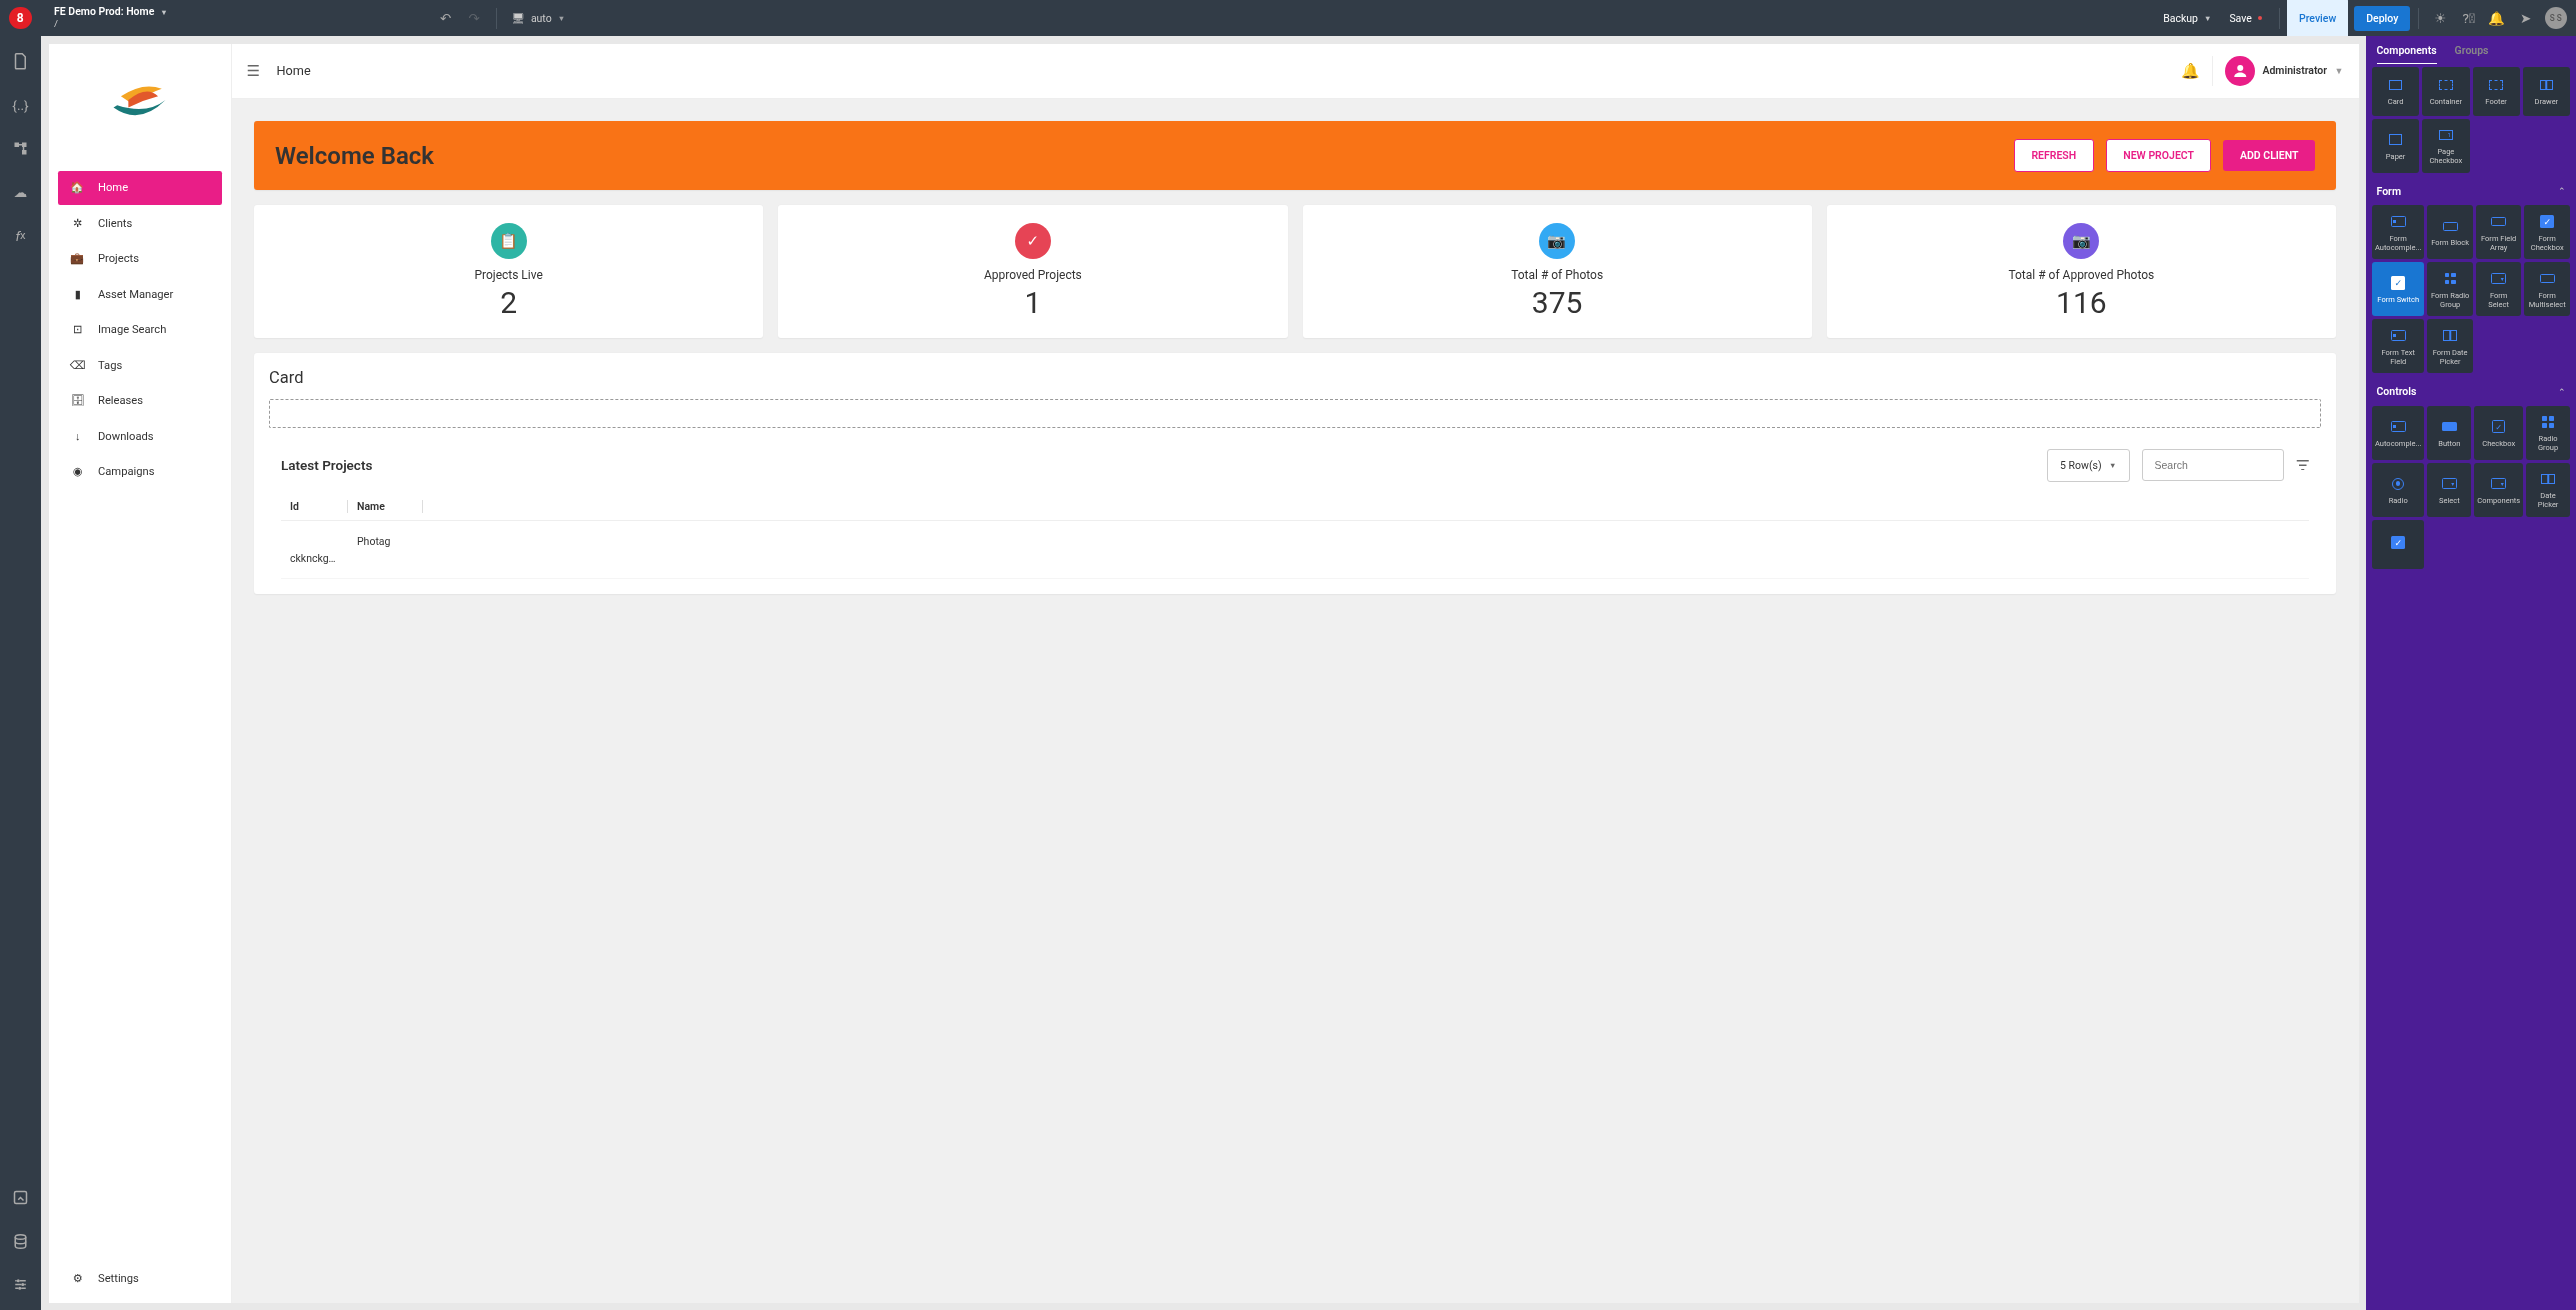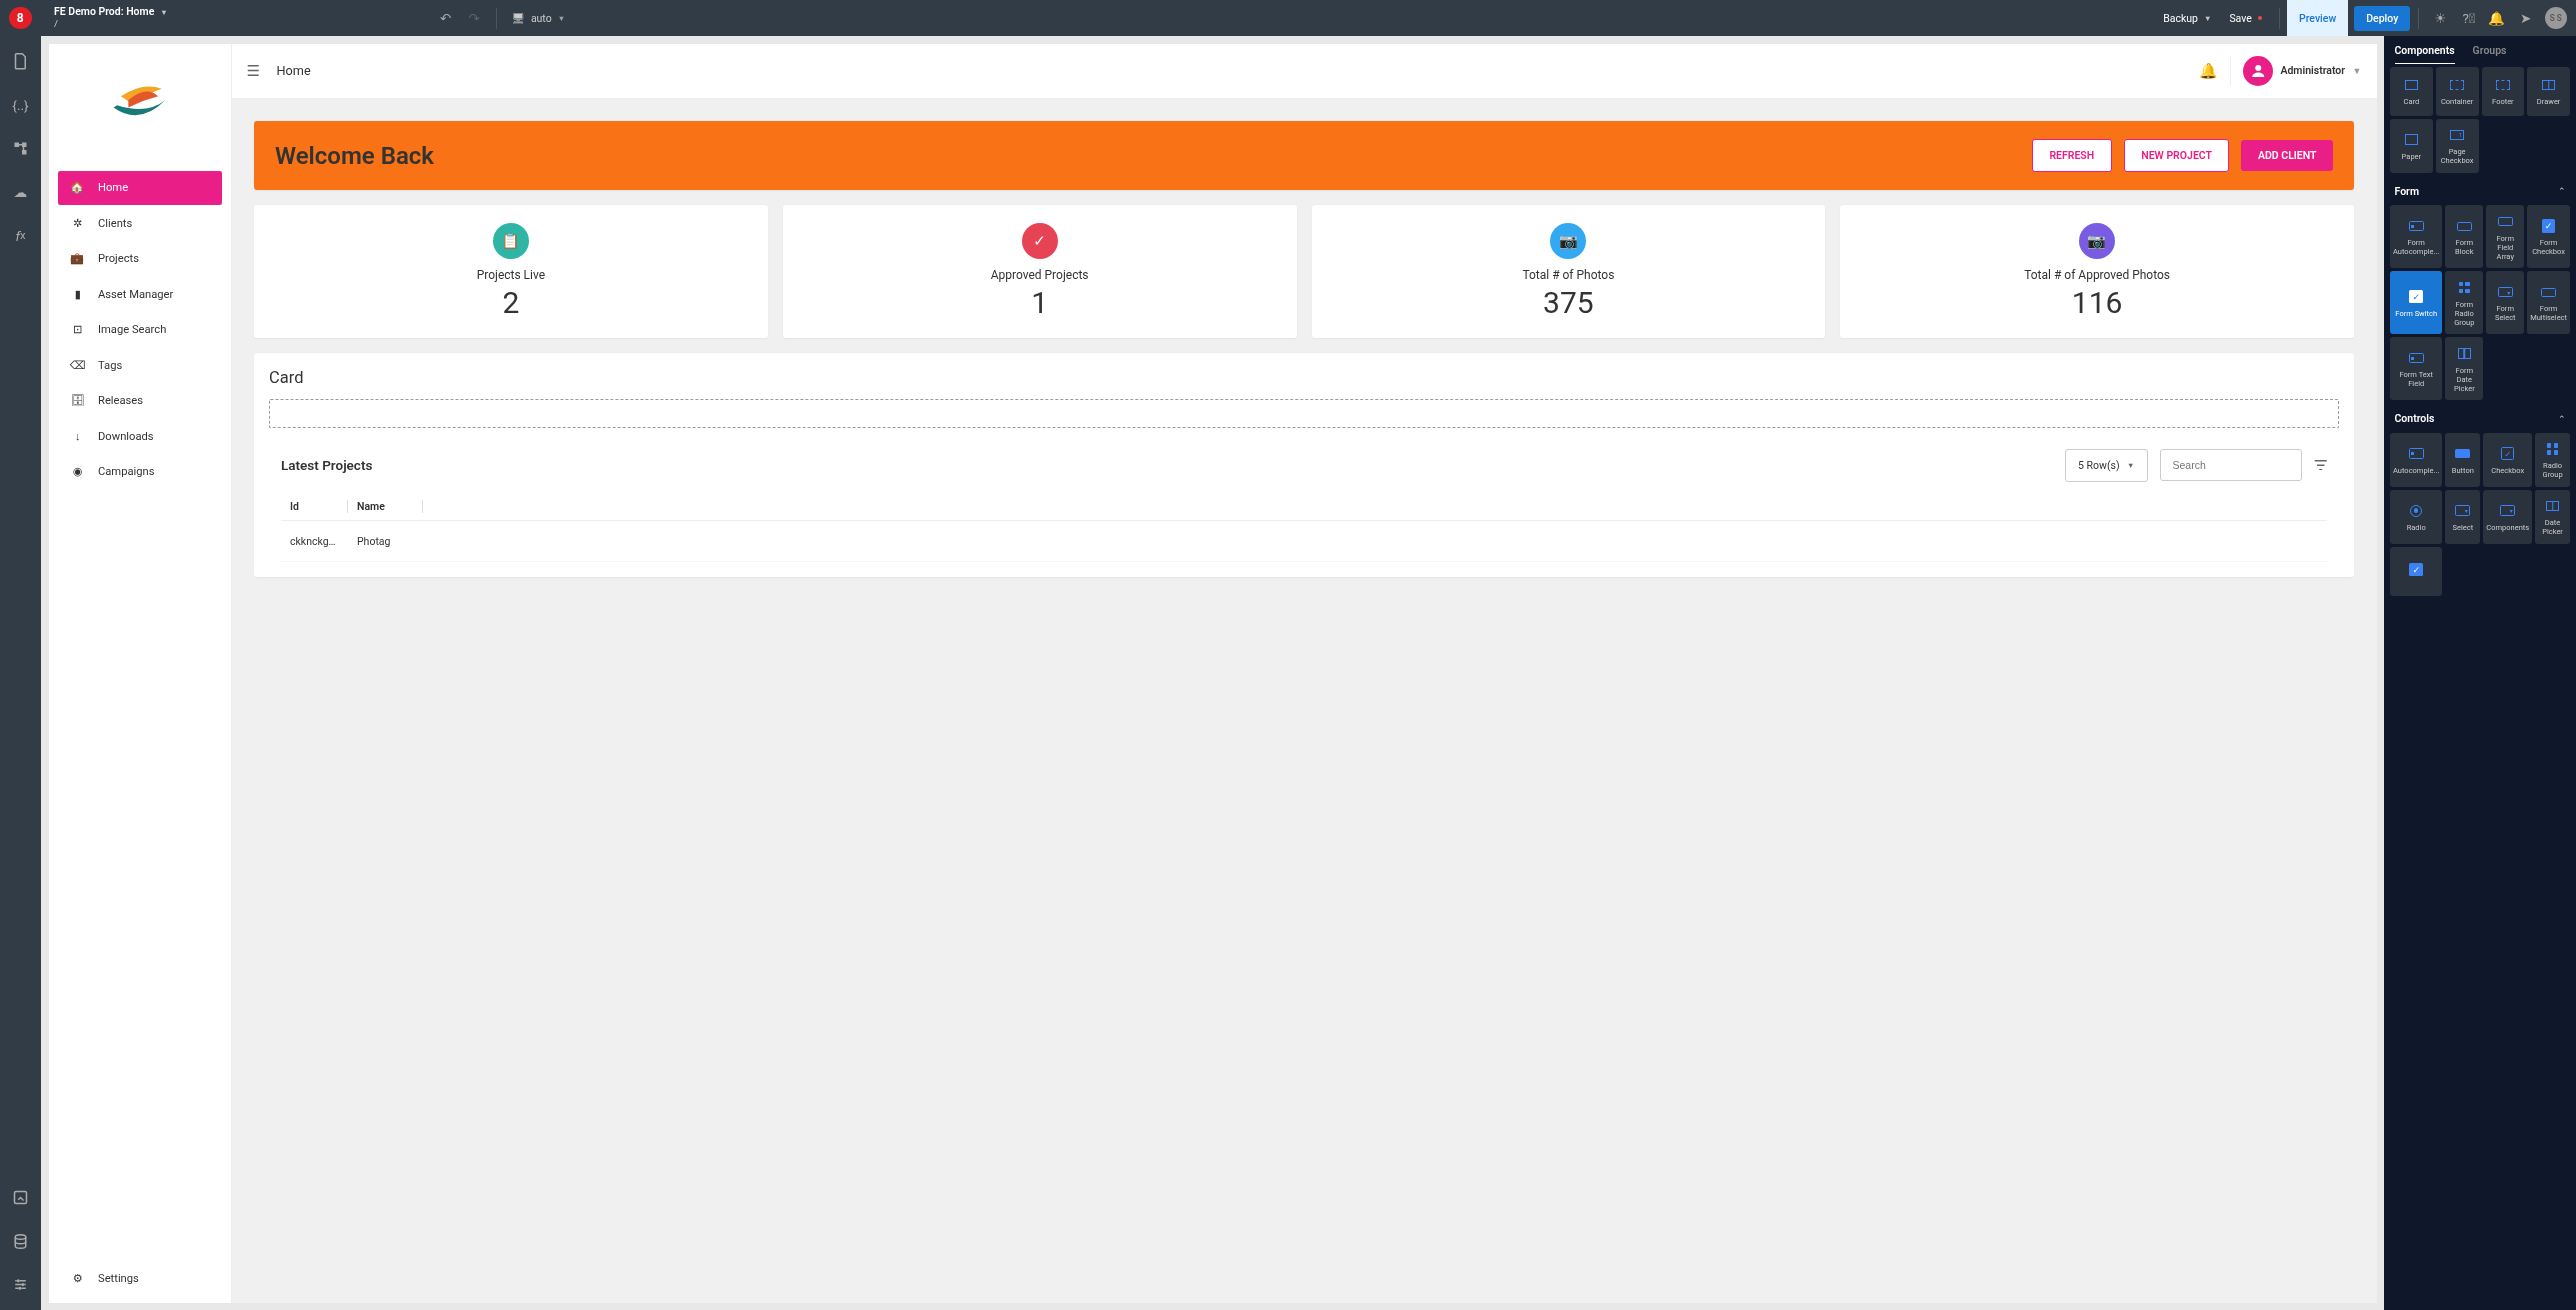--- a/index.html
+++ b/index.html
@@ -87,25 +87,25 @@
   .search-input { border: 0.7px solid #ccc; border-radius: 3px; padding: 9px 12px; font-size: 10.5px; width: 142px; color: #999; }
   .filter-icon { font-size: 13.5px; color: #666; cursor: pointer; }
   
   .table { width: 100%; padding: 0 12px; }
   .table-head { display: flex; border-bottom: 0.7px solid #eee; padding-bottom: 7.5px; }
   .th { font-size: 10.5px; font-weight: 600; color: #333; border-right: 0.7px solid #ddd; padding: 0 9px; }
   .th:first-child { width: 67px; }
   .th:nth-child(2) { width: 75px; }
   .table-row { display: flex; padding: 13.5px 0; border-bottom: 0.7px solid #f5f5f5; }
   .td { font-size: 10.5px; color: #333; padding: 0 9px; }
-  .td:first-child { width: 67px; overflow: hidden; text-overflow: ellipsis; white-space: nowrap; }
+  .td:first-child { width: 67px; overflow: hidden; text-overflow: ellipsis; white-space: nowrap; margin-top: 17px; }
   .td:nth-child(2) { width: 75px; }
   
   
-  .rightpanel { width: 192px; background: #0f172a; color: #fff; display: flex; flex-direction: column; overflow: hidden; }
+  .rightpanel { width: 210px; background: #4c1d95; color: #fff; display: flex; flex-direction: column; overflow: hidden; }
   .rp-tabs { display: flex; padding: 7.5px 10.5px 0; gap: 18px; }
   .rp-tab { font-size: 10.5px; font-weight: 600; padding-bottom: 6px; cursor: pointer; color: #888; }
   .rp-tab.active { color: #fff; border-bottom: 1.5px solid #fff; }
   .rp-body { flex: 1; overflow-y: auto; padding: 0 3px; }
   .rp-grid { display: grid; grid-template-columns: repeat(4, 1fr); gap: 3px; padding: 3px; }
   .rp-item { background: #2a333d; border-radius: 3px; display: flex; flex-direction: column; align-items: center; justify-content: center; padding: 7.5px 3px; cursor: pointer; min-height: 49px; }
   .rp-item.active { background: #1976d2; }
   .rp-item-icon { color: #3b82f6; font-size: 15px; margin-bottom: 3px; display: flex; align-items: center; justify-content: center; height: 18px; }
   .rp-item.active .rp-item-icon { color: #fff; }
   .rp-item-label { font-size: 7.5px; color: #ccc; text-align: center; line-height: 1.2; }

